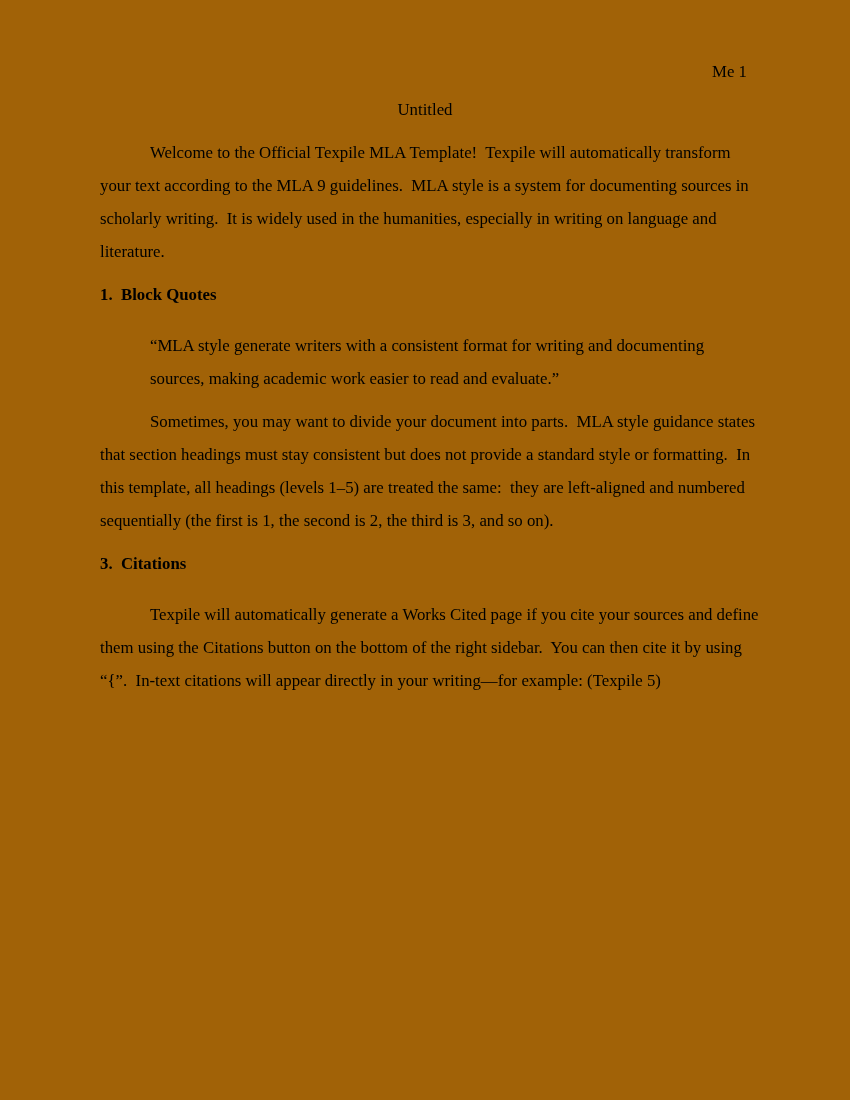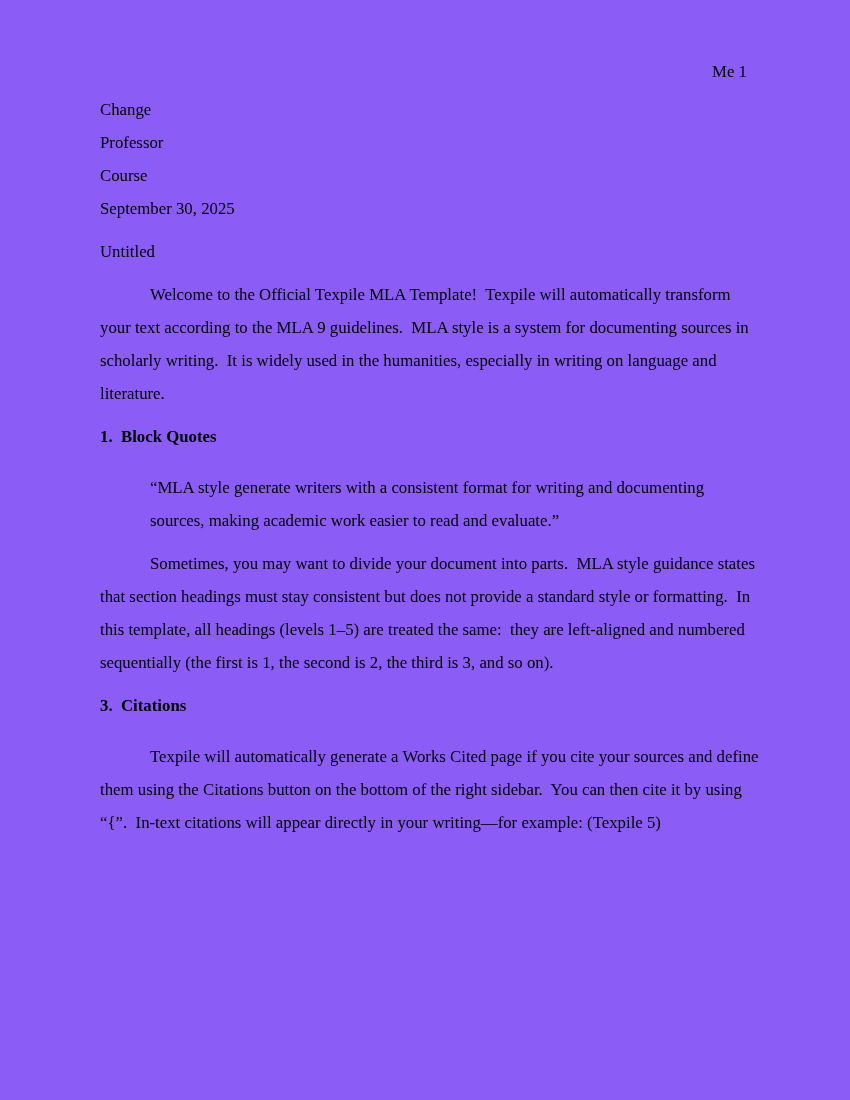--- a/index.html
+++ b/index.html
@@ -4,21 +4,21 @@
 <style>
   html, body {
     margin: 0;
     padding: 0;
     background: #ffffff;
   }
   .page {
     position: relative;
     width: 850px;
     height: 1100px;
-    background: #8b5cf6;
+    background: #a16207;
     color: #000000;
     font-family: "Liberation Serif", "DejaVu Serif", serif;
     font-size: 16.8px;
     overflow: hidden;
   }
   .running-header {
     position: absolute;
     top: 47px;
     right: 103px;
     line-height: 1;
@@ -30,20 +30,21 @@
     left: 100px;
     width: 650px;
     line-height: 33px;
   }
   .block {
     margin: 0 0 10px 0;
     white-space: pre;      
     overflow: visible;
   }
   .title {
+    text-align: center;
   }
   .para {
     text-indent: 50px;     
   }
   .heading {
     margin-bottom: 18px;
     font-weight: bold;
   }
   .block-quote {
     margin-left: 50px;     
@@ -53,24 +54,20 @@
 <body>
 
 <div class="page">
 
   <div class="running-header">
     <span>Me 1</span>
   </div>
 
   <div class="content">
 
-    <p class="block">Change
-Professor
-Course
-September 30, 2025</p>
 
     <p class="block title">Untitled</p>
 
     <p class="block para">Welcome to the Official Texpile MLA Template!  Texpile will automatically transform
 your text according to the MLA 9 guidelines.  MLA style is a system for documenting sources in
 scholarly writing.  It is widely used in the humanities, especially in writing on language and
 literature.</p>
 
     <p class="block heading">1.  Block Quotes</p>
 

